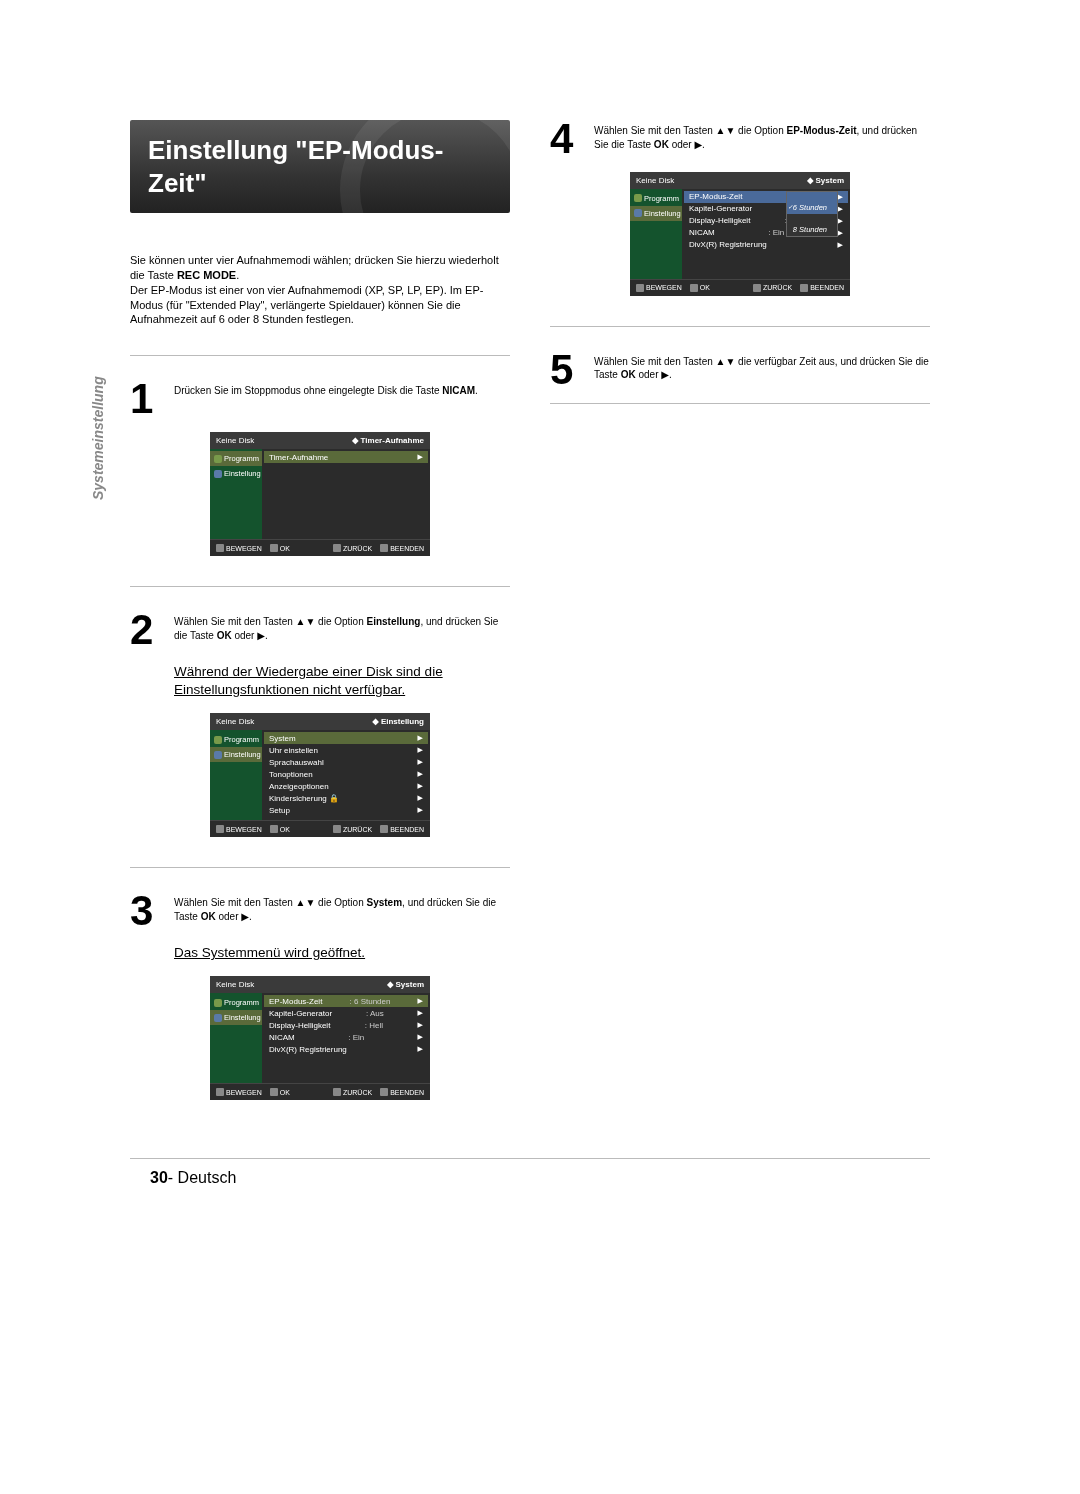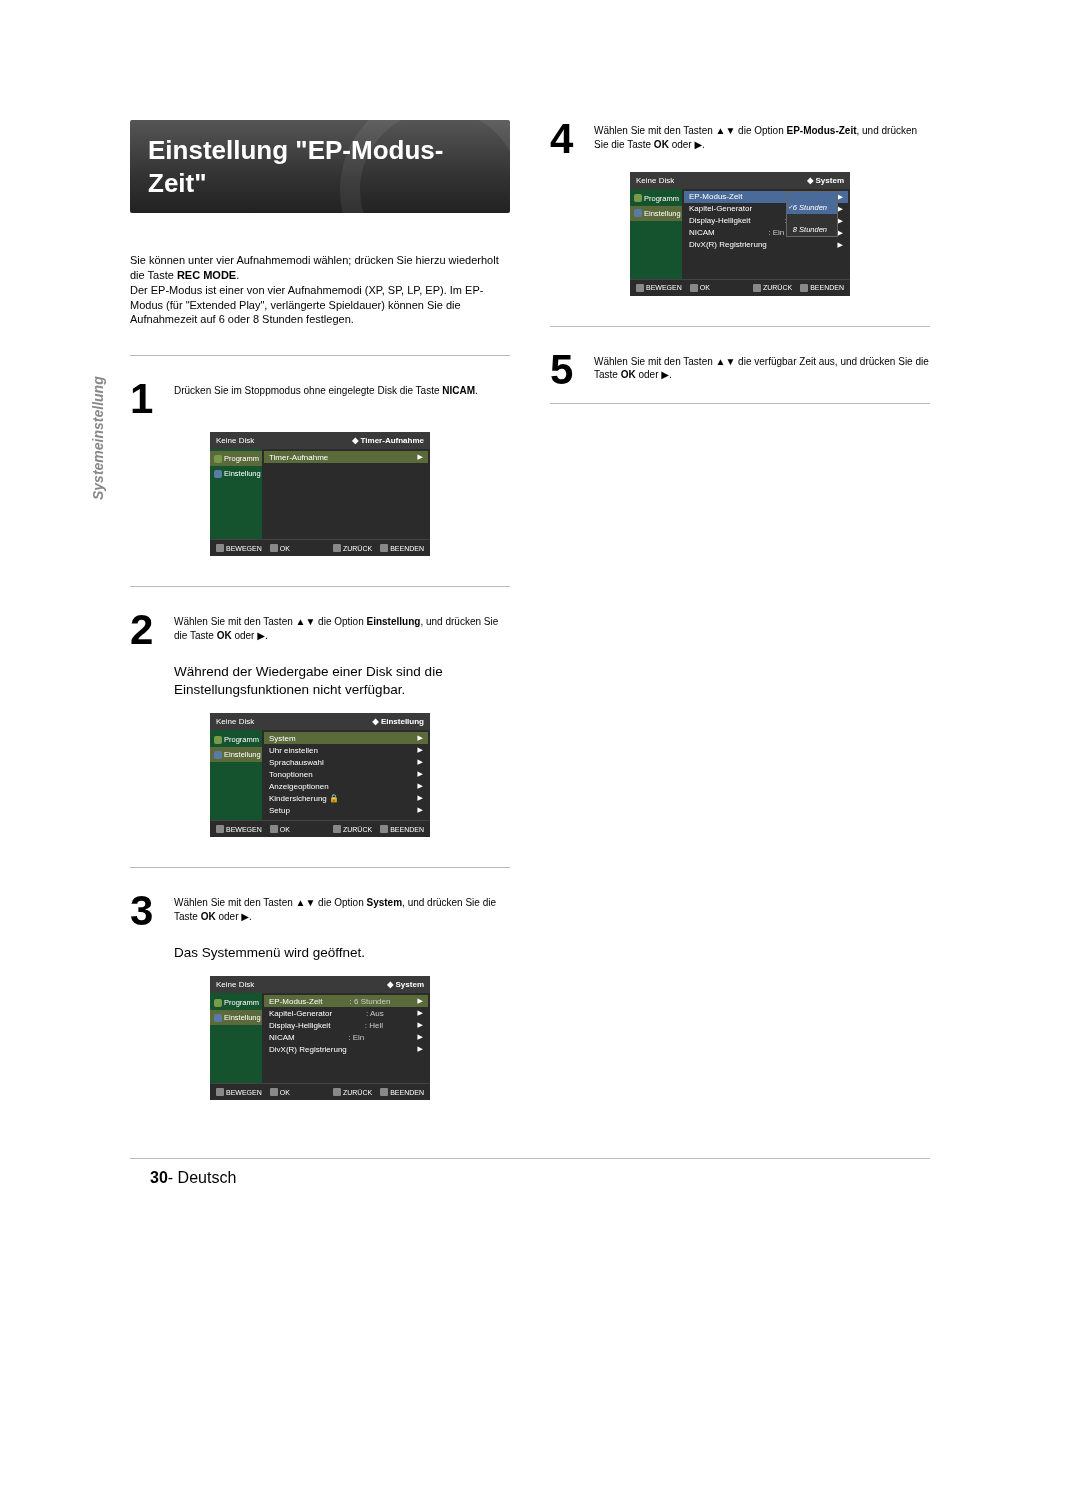--- a/index.html
+++ b/index.html
@@ -84,20 +84,21 @@
     font-size: 10px;
     line-height: 1.35;
     padding-top: 4px;
   }
   .step-text b { font-weight: bold; }
   .step-extra {
     font-size: 13.5px;
     line-height: 1.35;
     margin-left: 44px;
     margin-bottom: 10px;
+    text-decoration: underline;
   }
   .osd {
     margin: 14px auto 30px auto;
     width: 220px;
     font-size: 8px;
     color: #fff;
   }
   .osd-header {
     display: flex;
     justify-content: space-between;

